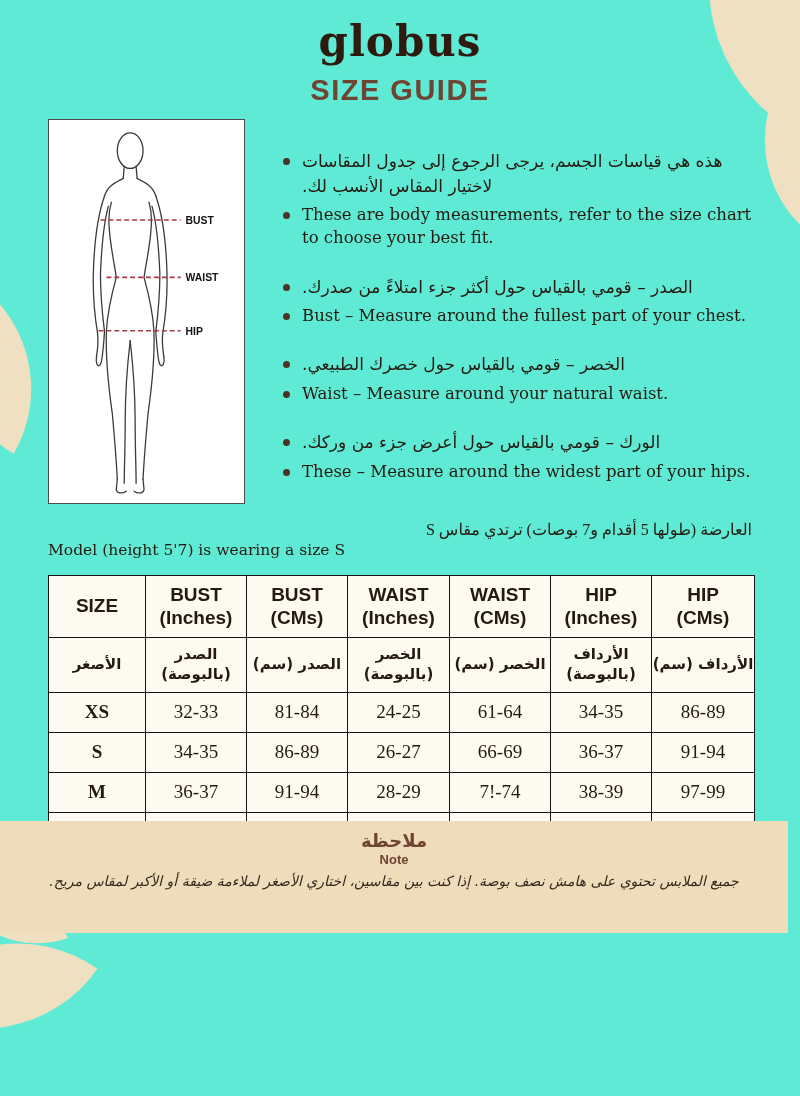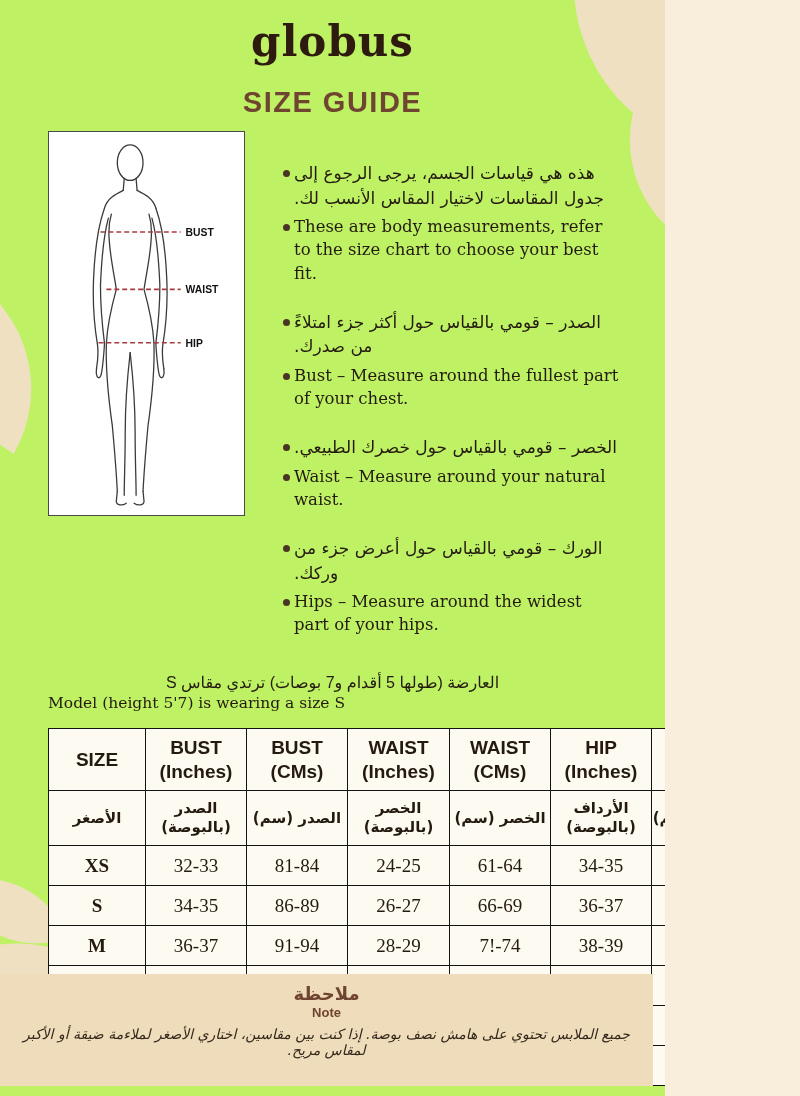--- a/index.html
+++ b/index.html
@@ -3,21 +3,21 @@
 <meta charset="utf-8">
 <style>
   * { box-sizing: border-box; margin: 0; padding: 0; }
   html,body { width: 800px; height: 1096px; }
   body {
     font-family: "Liberation Sans", sans-serif;
     background: #f8eedb;
     color: #241a10;
     overflow: hidden;
   }
-  .page { position: relative; width: 665px; height: 1096px; overflow: hidden; background: #bef264; }
+  .page { position: relative; width: 800px; height: 1096px; overflow: hidden; background: #5eead4; }
 
   
   .leaf { position: absolute; background: #efe0c2; border-radius: 0 100% 0 100%; z-index: 0; }
   .leaf-tr1 { width: 170px; height: 170px; top: -50px; right: -55px; transform: rotate(20deg); }
   .leaf-tr2 { width: 120px; height: 120px; top: 80px; right: -60px; transform: rotate(45deg); }
   .leaf-l   { width: 130px; height: 130px; top: 300px; left: -75px; transform: rotate(210deg); }
   .leaf-bl1 { width: 140px; height: 140px; bottom: 40px; left: -70px; transform: rotate(125deg); }
   .leaf-bl2 { width: 90px;  height: 90px;  bottom: 140px; left: -35px; transform: rotate(160deg); }
 
   .content-layer { position: relative; z-index: 1; }
@@ -29,50 +29,50 @@
     font-size: 42px;
     letter-spacing: 1px;
     color: #2e1a0e;
     line-height: 1.05;
   }
   .title {
     font-size: 29px;
     font-weight: 700;
     letter-spacing: 1.5px;
     color: #6f4431;
-    margin-top: 22px;
+    margin-top: 10px;
   }
 
   .content { display: flex; padding: 12px 45px 0 48px; gap: 38px; }
   .figure-box {
     width: 197px; height: 385px; flex: none;
     background: #ffffff;
     border: 1px solid #4a4a4a;
   }
   .figure-box svg { width: 100%; height: 100%; display: block; }
   .fig-label { font-family: "Liberation Sans", sans-serif; font-size: 10.5px; font-weight: bold; fill: #111; }
 
   .bullets { flex: 1; padding-top: 30px; }
   .bullet-group { margin-bottom: 25px; }
-  .b-item { display: flex; gap: 4px; margin-bottom: 5px; }
+  .b-item { display: flex; gap: 12px; margin-bottom: 5px; }
   .dot { width: 7px; height: 7px; border-radius: 50%; background: #4a3524; margin-top: 9px; flex: none; }
   .b-ar {
     direction: rtl; text-align: left;
     font-family: "DejaVu Sans", sans-serif;
     font-size: 17px; line-height: 1.45; color: #241a10;
   }
   .b-en {
     font-family: "DejaVu Serif", serif;
     font-size: 16.5px; line-height: 1.4; color: #241a10;
   }
 
   .model-note { padding: 12px 48px 0; }
   .model-ar {
-    direction: rtl; text-align: center;
-    font-family: Liberation Sans, sans-serif;
+    direction: rtl; text-align: right;
+    font-family: Liberation Serif, serif;
     font-size: 16px; color: #241a10;
   }
   .model-en { font-family: "DejaVu Serif", serif; font-size: 15.5px; margin-top: 2px; color: #241a10; }
 
   table.size-table {
     margin: 16px 0 12px 48px;
     width: 706px;
     border-collapse: collapse;
     background: #fdfbf1;
     table-layout: fixed;
@@ -206,21 +206,21 @@
           </div>
         </div>
 
         <div class="bullet-group">
           <div class="b-item">
             <span class="dot"></span>
             <div class="b-ar">الورك – قومي بالقياس حول أعرض جزء من وركك.</div>
           </div>
           <div class="b-item">
             <span class="dot"></span>
-            <div class="b-en">Hips – Measure around the widest part of your hips.</div>
+            <div class="b-en">These – Measure around the widest part of your hips.</div>
           </div>
         </div>
 
       </div>
     </section>
 
     <div class="model-note">
       <div class="model-ar">العارضة (طولها 5 أقدام و7 بوصات) ترتدي مقاس S</div>
       <div class="model-en">Model (height 5'7) is wearing a size S</div>
     </div>

